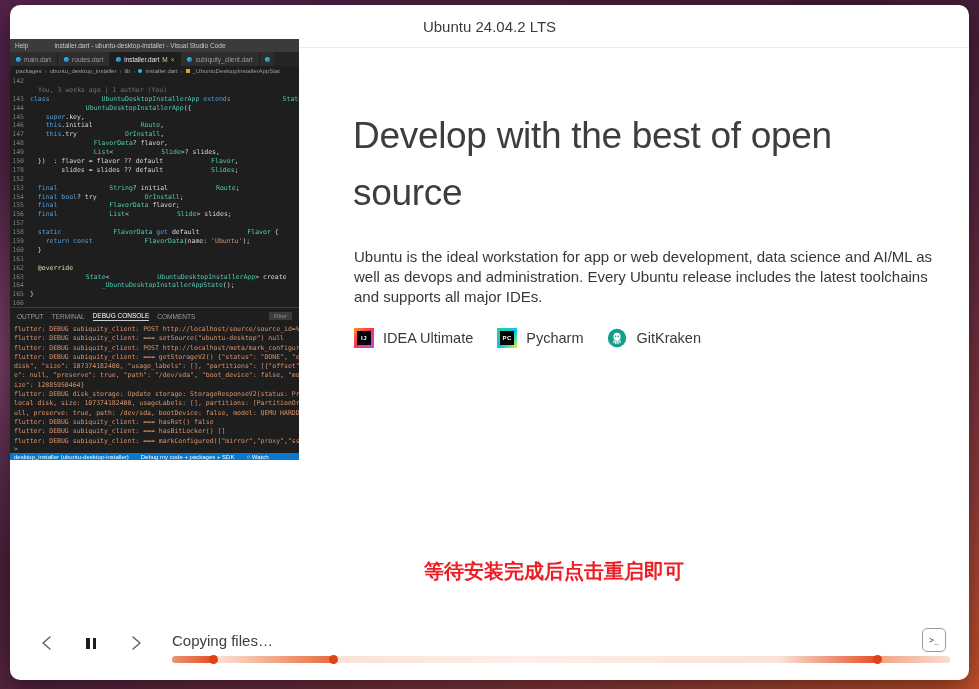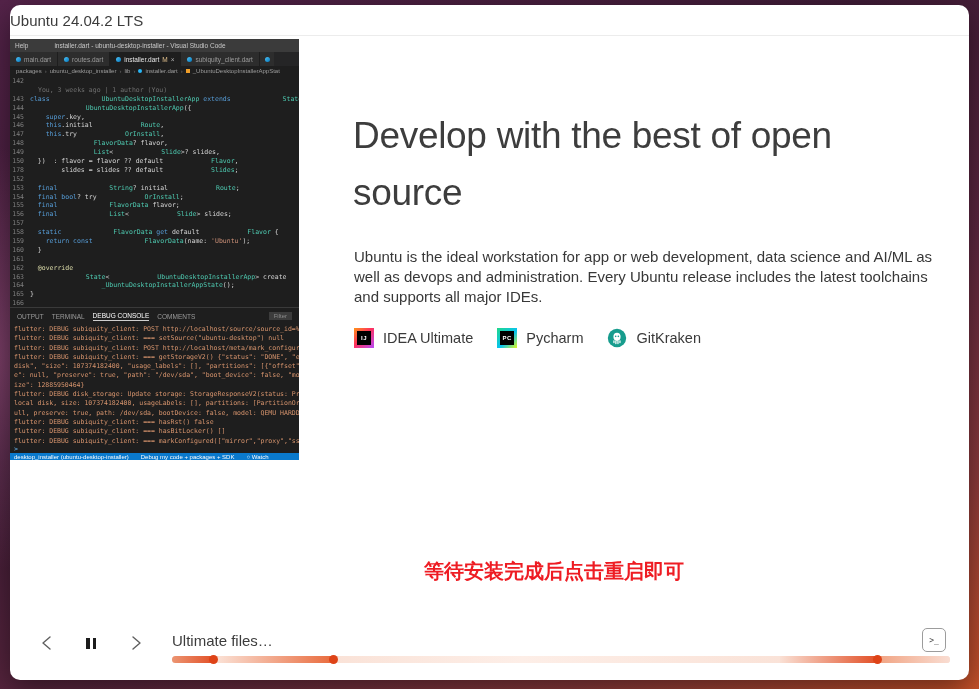--- a/index.html
+++ b/index.html
@@ -15,22 +15,22 @@
       radial-gradient(circle at -2% 52%, rgba(171,93,143,.55), rgba(171,93,143,0) 20%),
       linear-gradient(152deg, #542349 0%, #3e1b35 38%, #5d2740 62%, #8c3a3c 82%, #c85229 100%);
   }
   .window {
     position:absolute; left:10px; top:5px; width:959px; height:675px;
     background:#ffffff; border-radius:10px;
     box-shadow:0 10px 30px rgba(0,0,0,.45);
     overflow:hidden;
   }
   .titlebar {
-    position:absolute; top:0; left:0; right:0; height:31px;
-    display:flex; align-items:center; 
+    position:absolute; top:0; left:0; right:0; height:43px;
+    display:flex; align-items:center; justify-content:center;
     border-bottom:1px solid #ececec;
     font-size:15px; color:#3c3c3c;
   }
 
   
   .vscode {
     position:absolute; left:0; top:34px; width:289px; height:421px;
     background:#1e1e1e; overflow:hidden;
     font-family:"DejaVu Sans Mono", monospace;
   }
@@ -284,21 +284,21 @@
           <span></span>
           <span></span>
         </span>
     </button>
     <button class="nav-btn" style="left:114px">
       <svg width="11" height="16" viewBox="0 0 11 16">
         <polyline points="2,2 9,8 2,14" fill="none" stroke="#5f5f5f" stroke-width="1.4" stroke-linecap="round" stroke-linejoin="round"></polyline>
       </svg>
     </button>
 
-    <div class="status-text">Ultimate files…</div>
+    <div class="status-text">Copying files…</div>
 
     <div class="progress">
       <div class="pseg pseg1"></div>
       <div class="pseg pseg2"></div>
       <div class="pseg pseg3"></div>
       <div class="pseg pseg4"></div>
       <div class="pdot pdot1"></div>
       <div class="pdot pdot2"></div>
       <div class="pdot pdot3"></div>
     </div>

